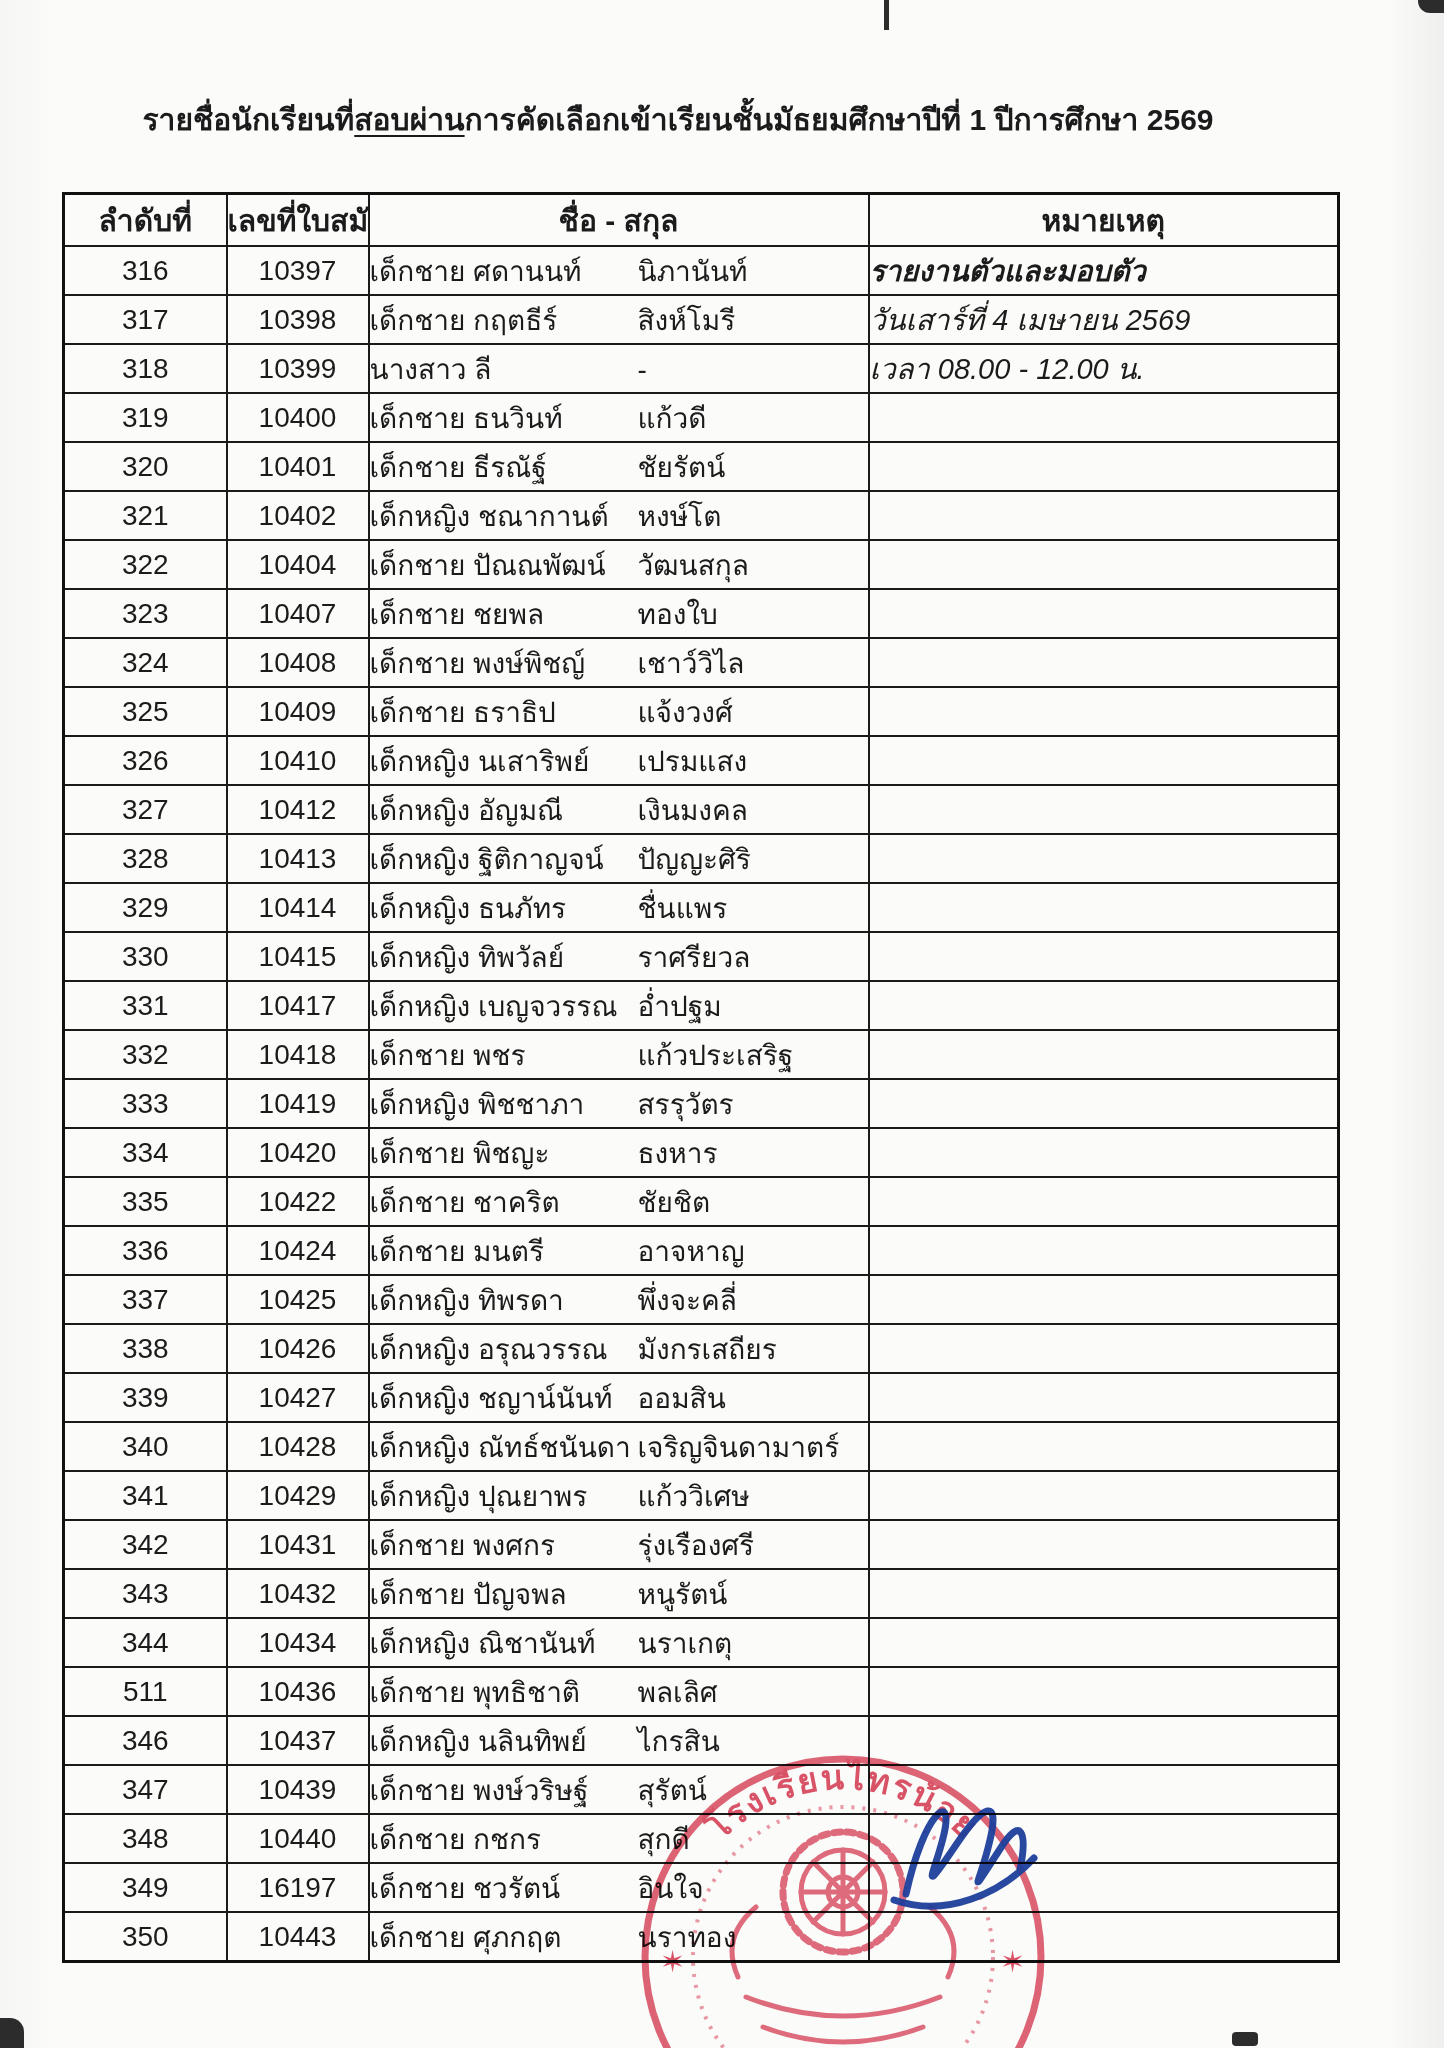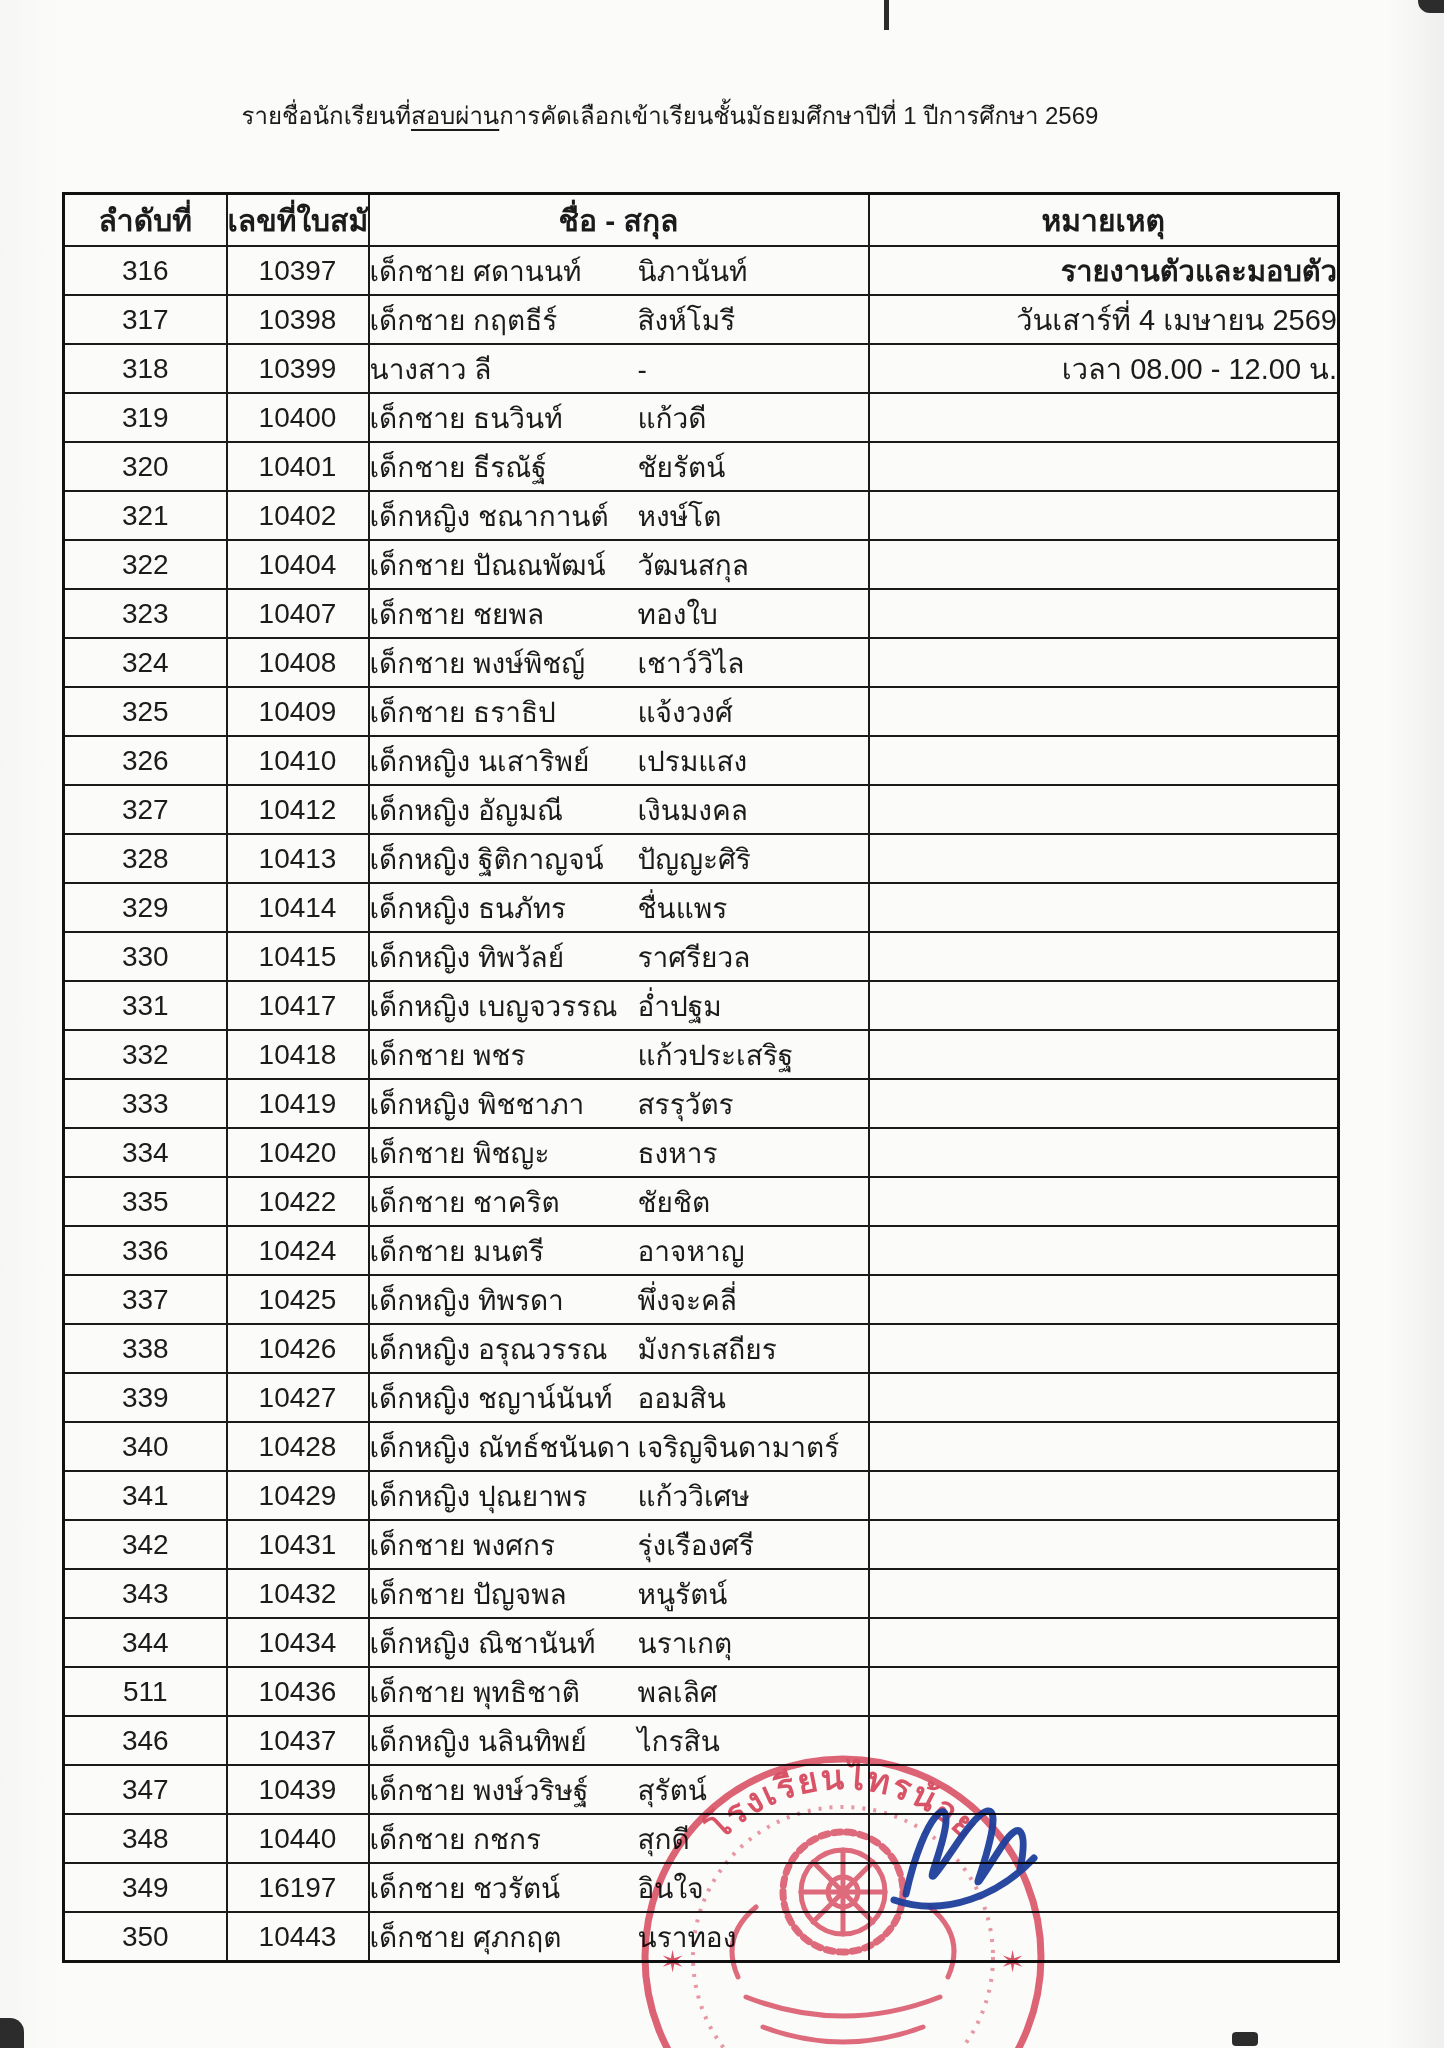--- a/index.html
+++ b/index.html
@@ -6,42 +6,42 @@
   body{
     width:1444px;height:2048px;
     background:#f7f7f5;
     font-family:"Liberation Sans",sans-serif;
     color:#1b1b1b;
     position:relative;
     overflow:hidden;
   }
   .page{position:absolute;inset:0;background:linear-gradient(90deg,#f6f6f4 0%,#fbfbfa 4%,#fbfbfa 96%,#efefed 100%);}
   .doc-title{
-    position:absolute;top:96px;left:0;width:1340px;
-    text-align:center;font-size:24px;font-weight:normal;white-space:nowrap;
+    position:absolute;top:96px;left:8px;width:1340px;
+    text-align:center;font-size:30px;font-weight:bold;white-space:nowrap;
   }
   .doc-title .u{text-decoration:underline;text-underline-offset:5px;text-decoration-thickness:2px;}
   table.students{
     position:absolute;left:62px;top:192px;width:1275px;
     border-collapse:collapse;table-layout:fixed;
     background:transparent;
   }
   table.students th,table.students td{
     border:2px solid #1a1a1a;
     padding:0;overflow:hidden;white-space:nowrap;
   }
   table.students{border:3px solid #111;}
   col.c1{width:163px;}col.c2{width:142px;}col.c3{width:500px;}col.c4{width:470px;}
   th{height:50px;font-size:30px;font-weight:bold;text-align:center;vertical-align:middle;}
   td{height:47px;font-size:28px;vertical-align:middle;}
   td.c-no,td.c-app{text-align:center;}
   td.c-name{text-align:left;padding-left:28px;margin-top:30px;}
   td.c-name .nm{display:inline-block;width:268px;}
   td.c-name .sn{display:inline-block;}
-  td.c-rem{text-align:right;padding-left:10px;font-size:29px;}
+  td.c-rem{text-align:left;padding-left:10px;font-size:29px;font-style:italic;}
   td.c-rem.bold{font-weight:bold;}
   .stamp-wrap{position:absolute;left:628px;top:1742px;width:430px;height:430px;mix-blend-mode:multiply;}
   .artifact{position:absolute;background:#2c2c2c;}
 </style>
 </head>
 <body>
 
 <div class="page">
 
   <div class="doc-title">

